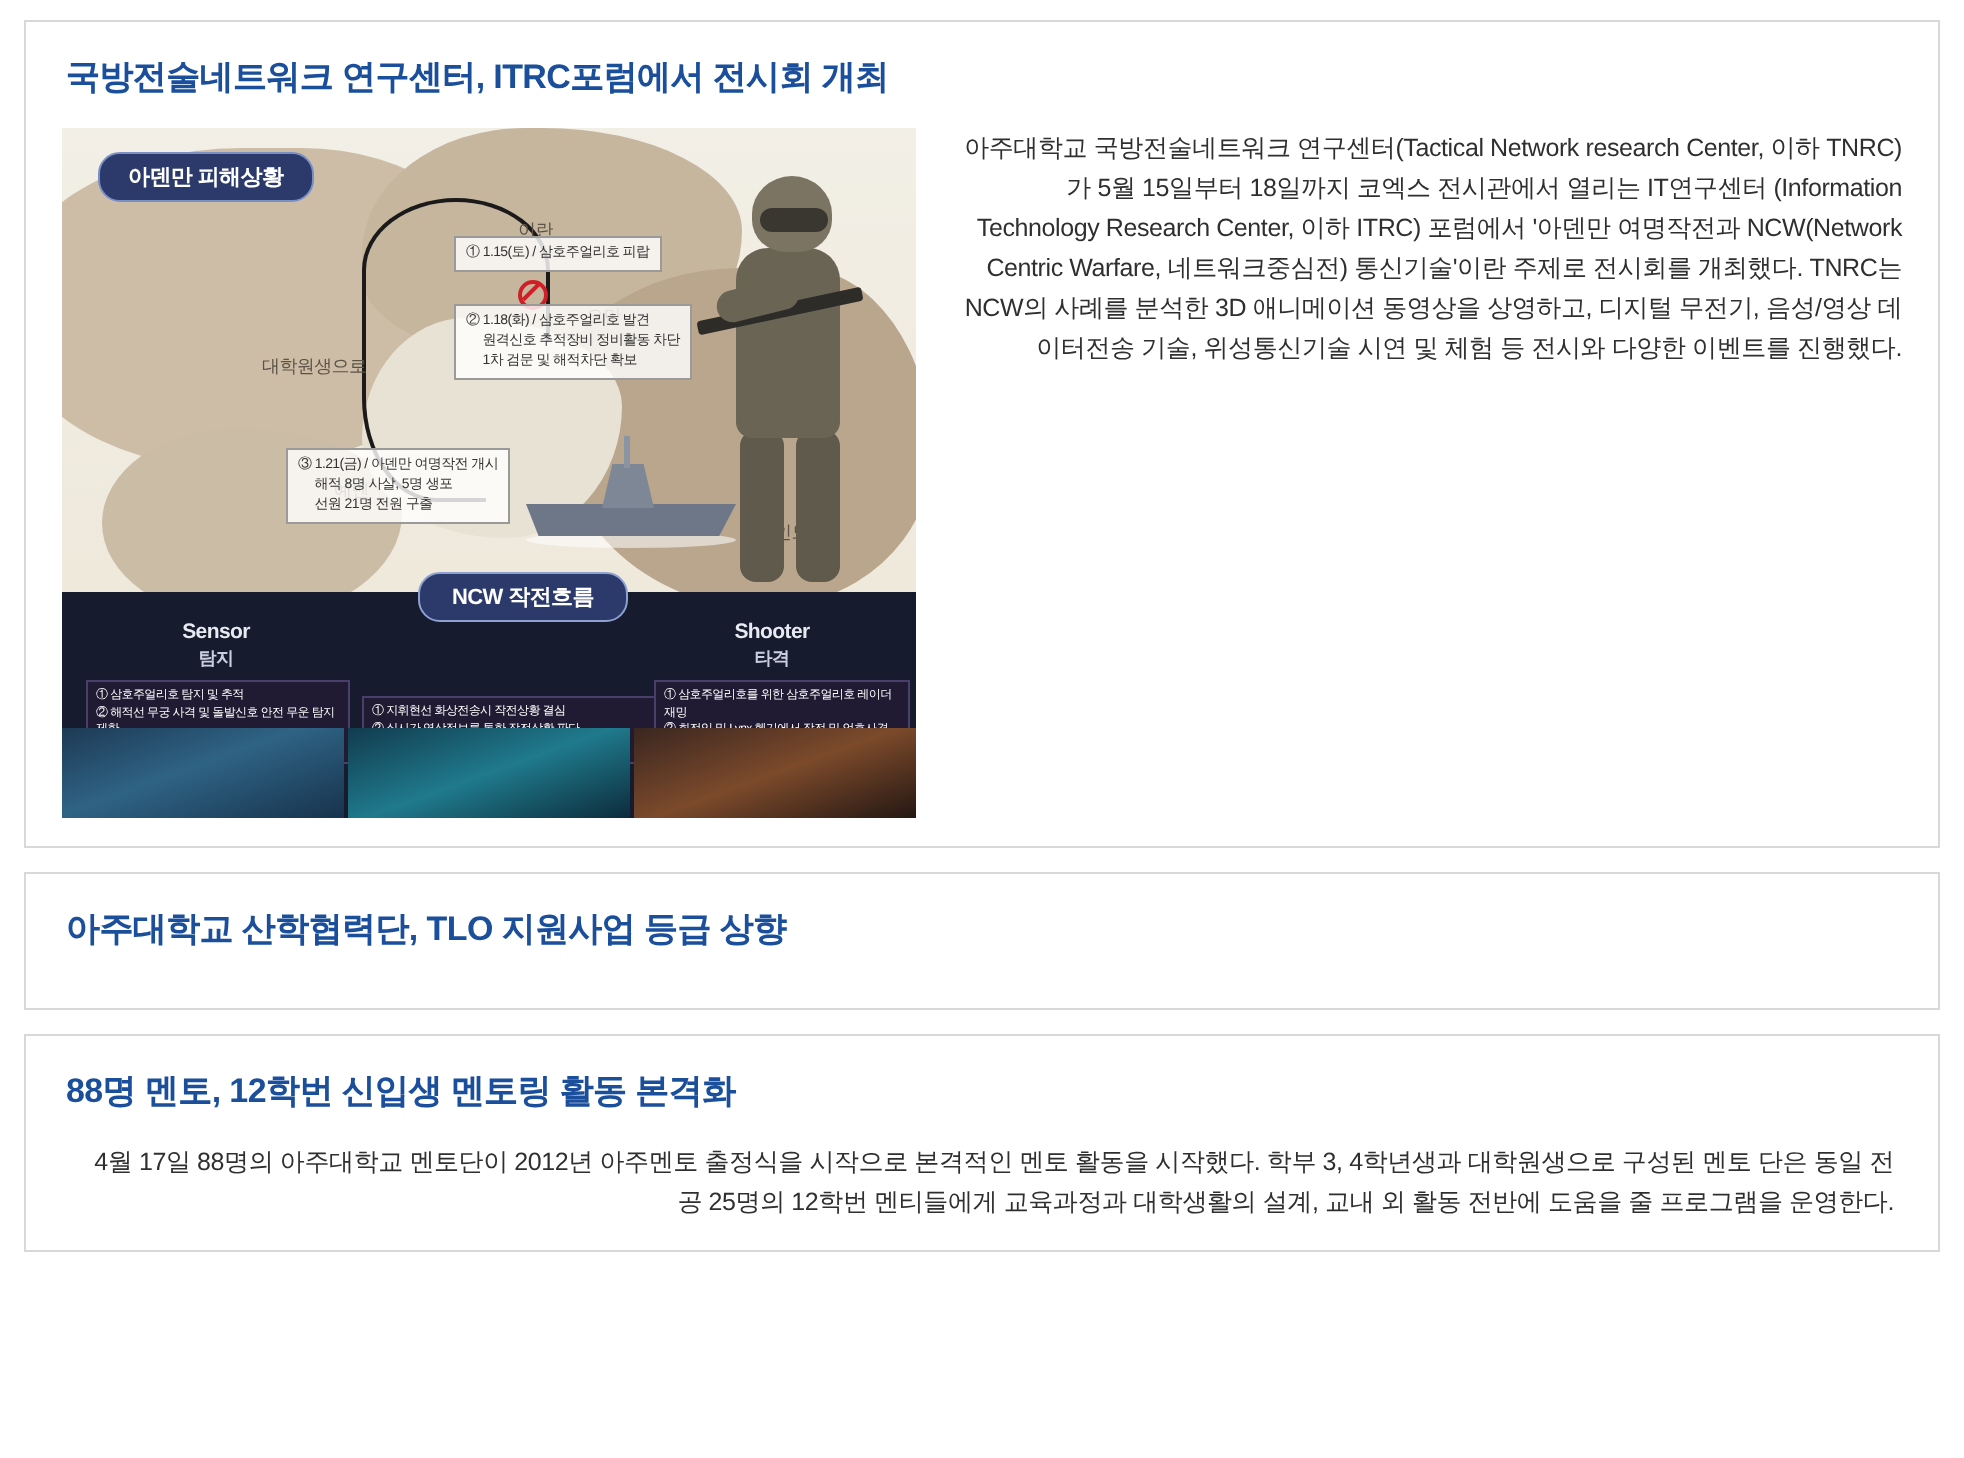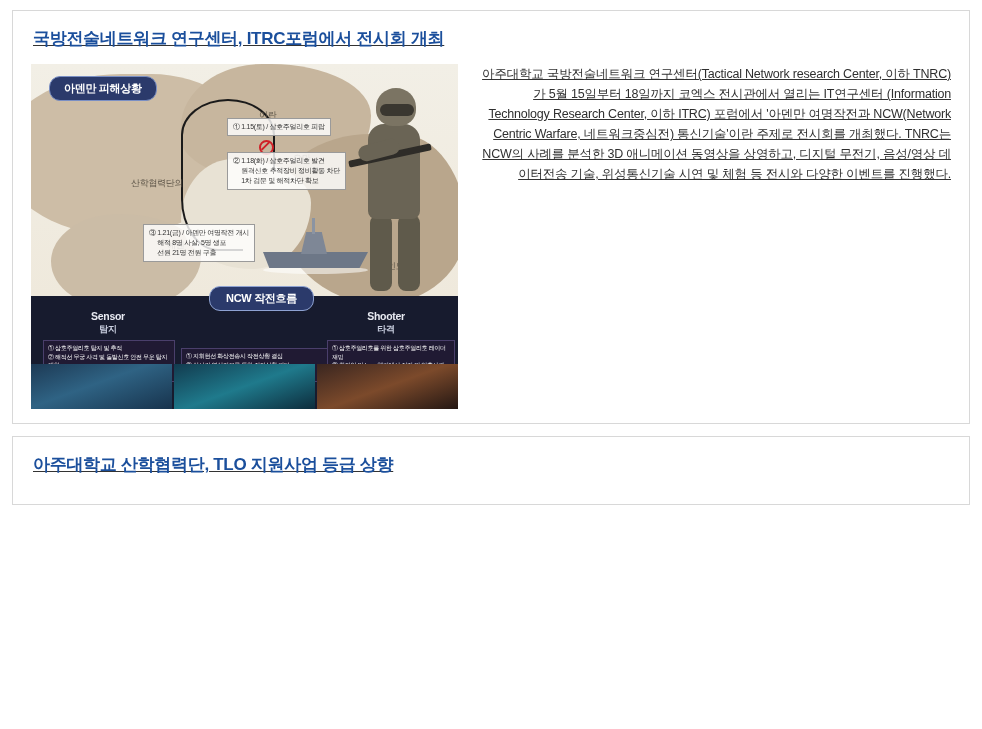--- a/index.html
+++ b/index.html
@@ -13,21 +13,20 @@
     font-family: "Liberation Sans", sans-serif;
     color: #333333;
     overflow: hidden;
   }
   .page {
     position: relative;
     width: 982px;
     height: 528px;
     box-sizing: border-box;
     padding: 10px 12px;
-    text-decoration: underline;
   }
   .article {
     border: 1px solid #d8d8d8;
     background: #ffffff;
     box-sizing: border-box;
     margin-bottom: 12px;
     padding: 16px 18px 14px 18px;
   }
   .article-title {
     font-size: 17px;
@@ -302,21 +301,21 @@
           <div class="landmass lm3"></div>
           <div class="landmass lm4"></div>
           <div class="sea"></div>
 
           <div class="route r1"></div>
           <div class="route r2"></div>
 
           <div class="badge-top">아덴만 피해상황</div>
 
           <div class="map-label" style="left:228px;top:45px;">이란</div>
-          <div class="map-label" style="left:100px;top:113px;">산학협력단의</div>
+          <div class="map-label" style="left:100px;top:113px;">대학원생으로</div>
           <div class="map-label" style="left:262px;top:88px;">오만</div>
           <div class="map-label" style="left:136px;top:175px;">예멘</div>
           <div class="map-label" style="left:60px;top:222px;margin-top:48px;">소말리아</div>
           <div class="map-label" style="left:356px;top:196px;">인도</div>
 
           <div class="redmark" style="left:228px;top:76px;"></div>
 
           <div class="callout" style="left:196px;top:54px;">① 1.15(토) / 삼호주얼리호 피랍</div>
           <div class="callout" style="left:196px;top:88px;white-space:pre;">② 1.18(화) / 삼호주얼리호 발견
      원격신호 추적장비 정비활동 차단
@@ -374,14 +373,18 @@
       </div>
 
       <div class="article-text">아주대학교 국방전술네트워크 연구센터(Tactical Network research Center, 이하 TNRC)가 5월 15일부터 18일까지 코엑스 전시관에서 열리는 IT연구센터 (Information Technology Research Center, 이하 ITRC) 포럼에서 '아덴만 여명작전과 NCW(Network Centric Warfare, 네트워크중심전) 통신기술'이란 주제로 전시회를 개최했다. TNRC는 NCW의 사례를 분석한 3D 애니메이션 동영상을 상영하고, 디지털 무전기, 음성/영상 데이터전송 기술, 위성통신기술 시연 및 체험 등 전시와 다양한 이벤트를 진행했다.</div>
     </div>
   </div>
 
   <div class="article">
     <h2 class="article-title">아주대학교 산학협력단, TLO 지원사업 등급 상향</h2>
   </div>
 
+  <div class="article">
+    <h2 class="article-title">88명 멘토, 12학번 신입생 멘토링 활동 본격화</h2>
+    <div class="article-text full">4월 17일 88명의 아주대학교 멘토단이 2012년 아주멘토 출정식을 시작으로 본격적인 멘토 활동을 시작했다. 학부 3, 4학년생과 대학원생으로 구성된 멘토 단은 동일 전공 25명의 12학번 멘티들에게 교육과정과 대학생활의 설계, 교내 외 활동 전반에 도움을 줄 프로그램을 운영한다.</div>
+  </div>
 
 </div>
 
 </body></html>

